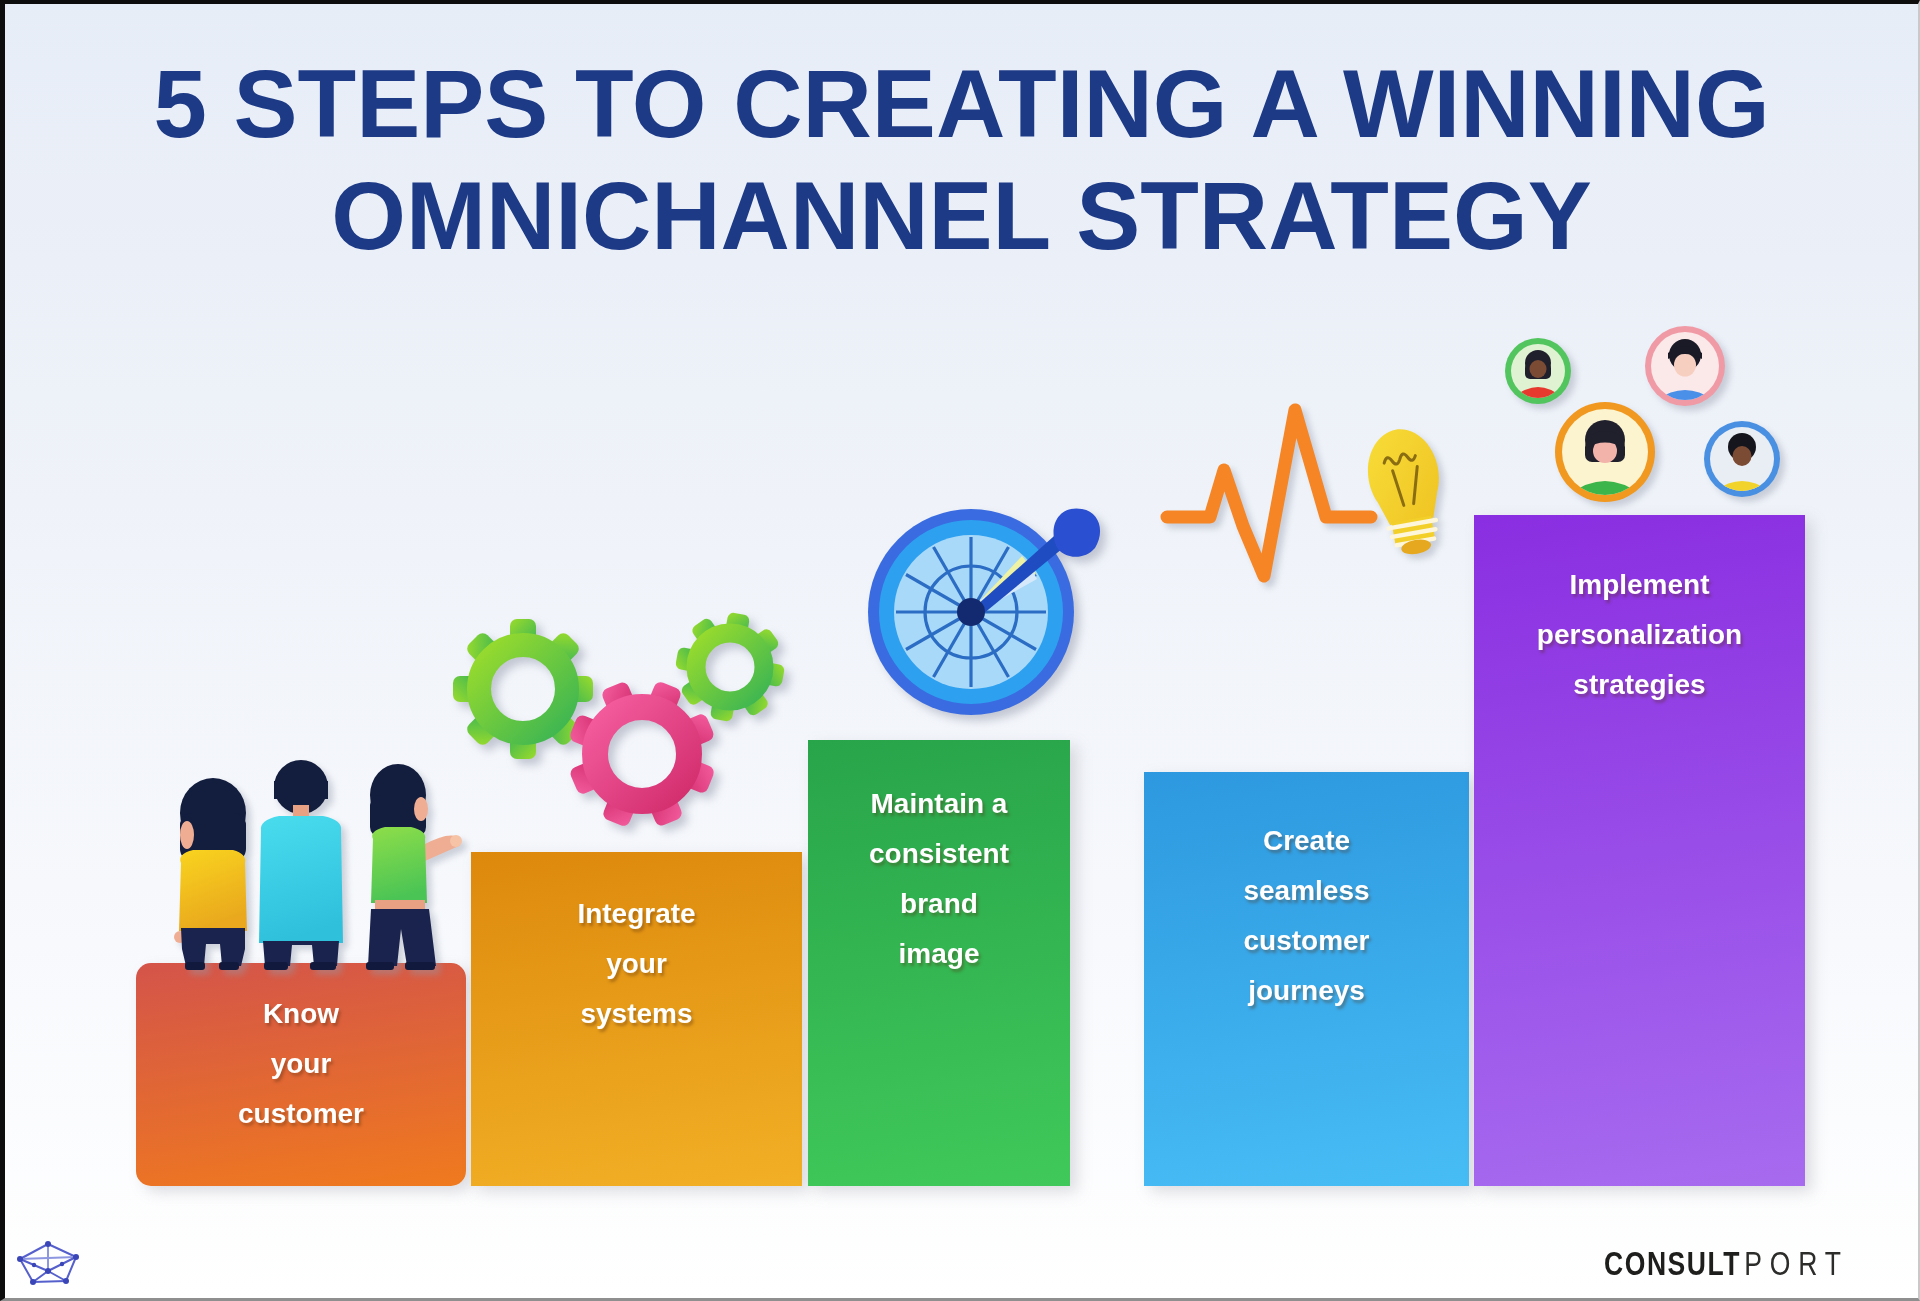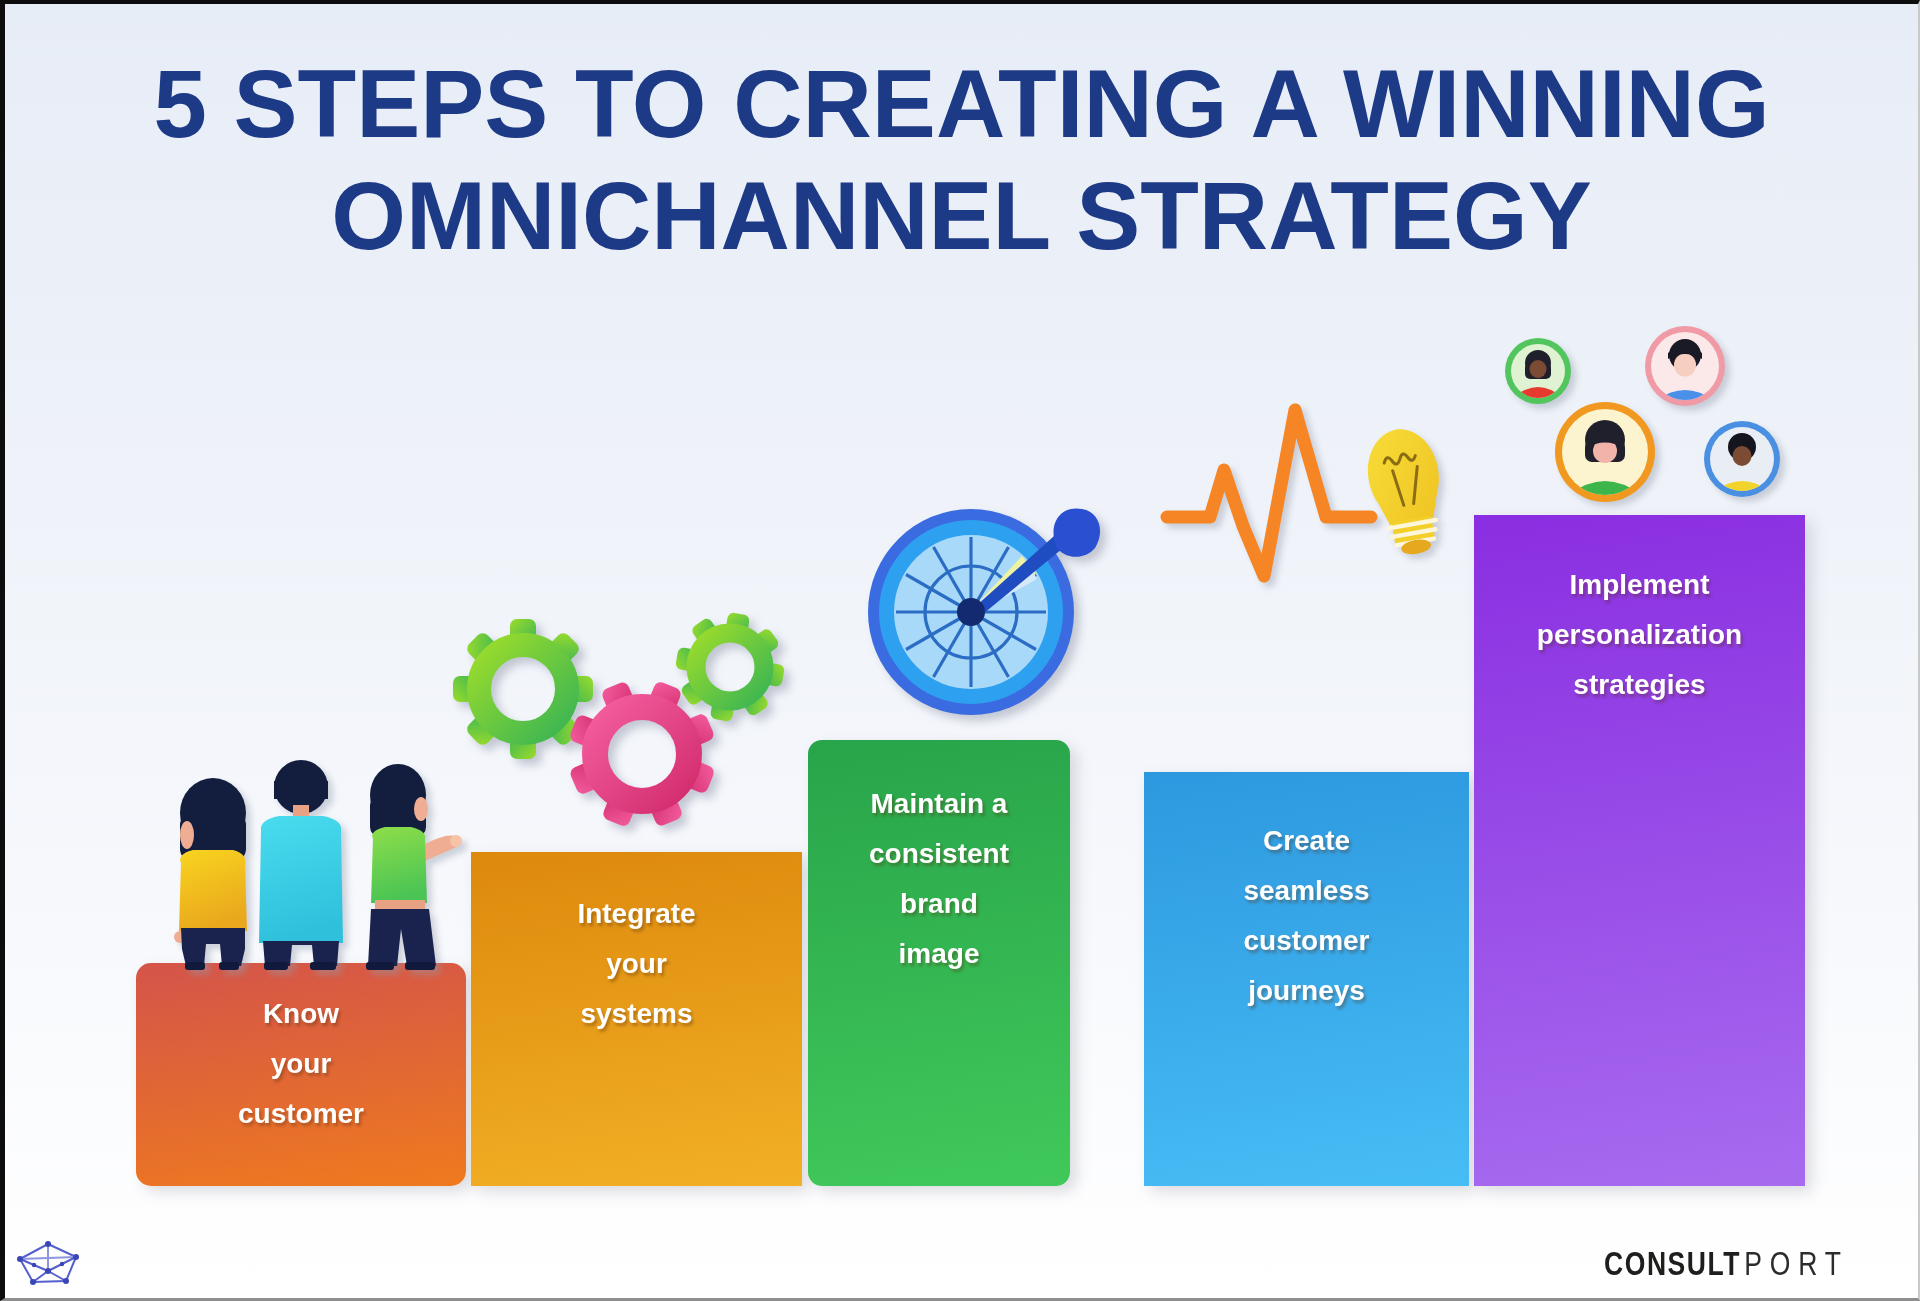--- a/index.html
+++ b/index.html
@@ -14,21 +14,21 @@
     position:absolute;top:44px;left:0;width:100%;text-align:center;
     font-weight:bold;font-size:96px;line-height:112px;color:#1d3a87;letter-spacing:0px;
   }
   .title .tline{display:block;}
   .bar{
     position:absolute;bottom:112px;
     box-shadow:7px 6px 14px rgba(140,140,150,.28);
   }
   .bar-1{left:131px;width:330px;height:223px;background:linear-gradient(172deg,#d4544a 0%,#ef7a1e 100%);border-radius:15px;}
   .bar-2{left:466px;width:331px;height:334px;background:linear-gradient(172deg,#dd890c 0%,#f2b026 100%);}
-  .bar-3{left:803px;width:262px;height:446px;background:linear-gradient(172deg,#28a44a 0%,#40c95a 100%);border-radius:14px;}
+  .bar-3{left:803px;width:262px;height:446px;background:linear-gradient(172deg,#28a44a 0%,#40c95a 100%);}
   .bar-4{left:1139px;width:325px;height:414px;background:linear-gradient(172deg,#2d98df 0%,#47bdf5 100%);}
   .bar-5{left:1469px;width:331px;height:671px;background:linear-gradient(172deg,#8a2ee1 0%,#a76bef 100%);}
   .bar-label{
     width:100%;text-align:center;color:#ffffff;font-weight:bold;
     font-size:28px;line-height:50px;text-shadow:2px 3px 3px rgba(85,45,15,.38);
   }
   .bar-label span{display:block;white-space:nowrap;}
   .bar-1 .bar-label{padding-top:26px;}
   .bar-2 .bar-label{padding-top:37px;}
   .bar-3 .bar-label{padding-top:39px;}

